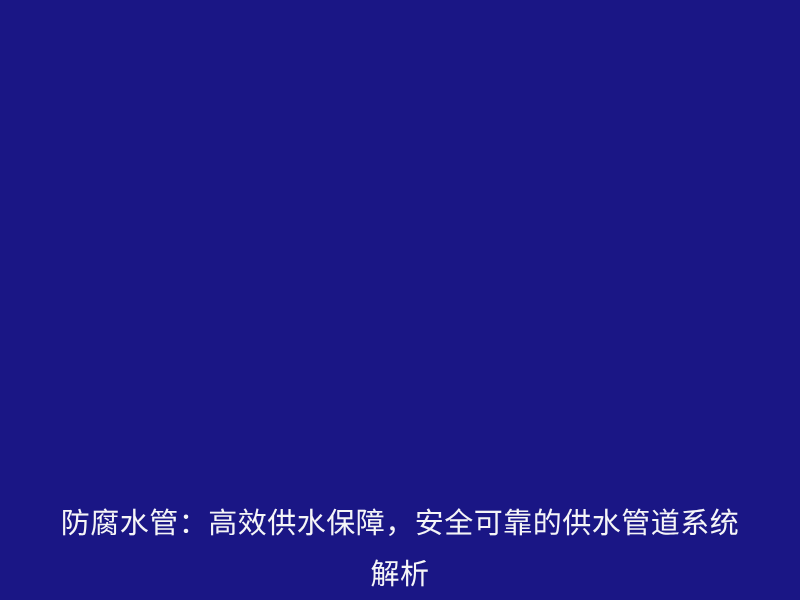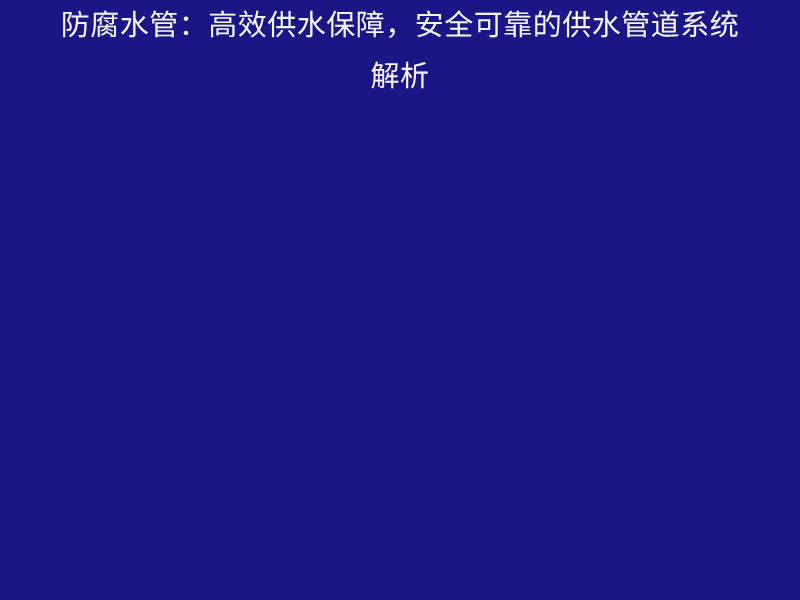--- a/index.html
+++ b/index.html
@@ -16,21 +16,21 @@
   }
 
   
   #article-canvas {
     position: relative;
     box-sizing: border-box;
     width: 800px;
     height: 600px;
     background-color: #1a1685;
     display: flex;
-    align-items: flex-start;
+    align-items: flex-end;
     justify-content: center;
   }
 
   
   #title-block {
     box-sizing: border-box;
     width: 690px;
     max-width: 690px;
     text-align: center;
   }

